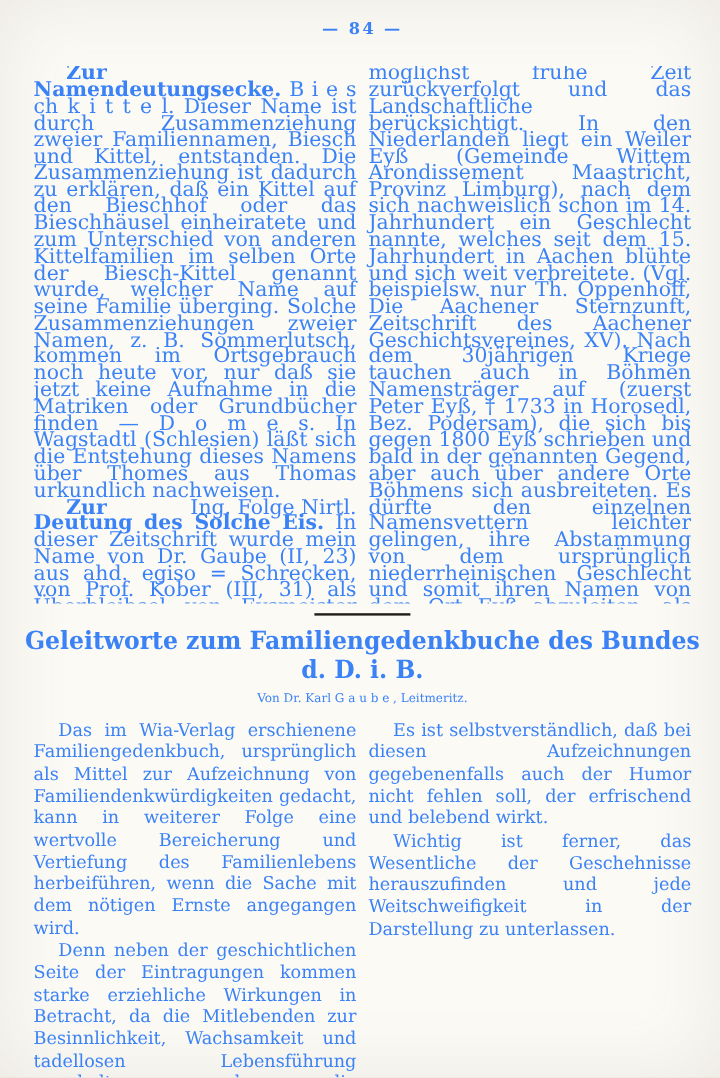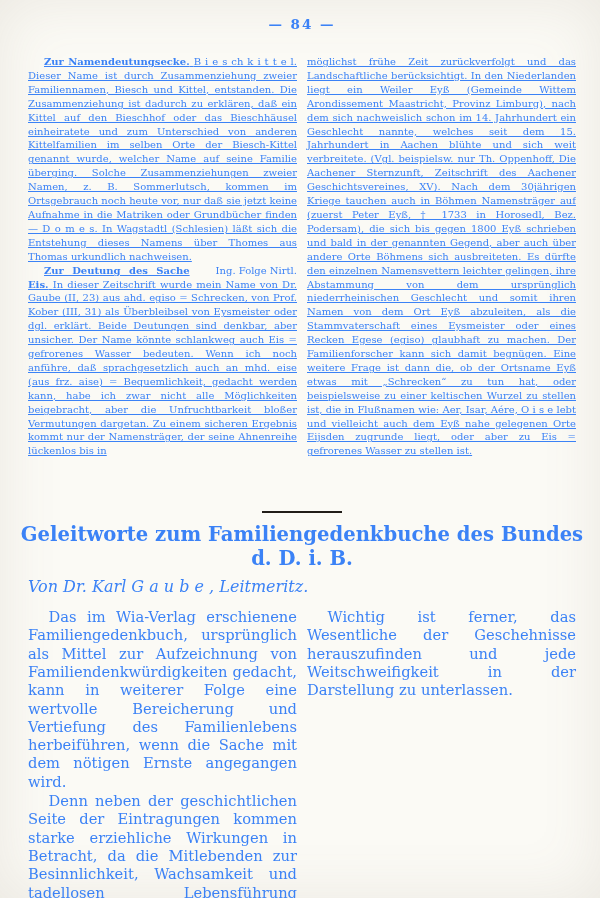--- a/index.html
+++ b/index.html
@@ -13,71 +13,72 @@
     color:#3b82f6;
     position:relative;
   }
   .pageno{
     text-align:center;font-weight:bold;font-size:13.5px;
     letter-spacing:2px;margin-bottom:23px;
   }
   .cols{display:flex;gap:10px;}
   .col{flex:1 1 0;min-width:0;text-align:justify;}
   .a1{height:448px;overflow:hidden;}
-  .a1 .col{font-size:10px;line-height:13.9px;text-decoration:underline;}
+  .a1 .col{font-size:17px;line-height:13.9px;}
   p{margin:0;text-indent:1.6em;hyphens:none;}
   p.cont{text-indent:0;}
   .lead{font-weight:bold;}
   .sig{float:right;padding-left:10px;}
   .divider{
     width:80px;border:0;border-top:2.4px solid #211d18;
     margin:8px auto 11px auto;
   }
   .title{
     font-weight:bold;font-size:19.6px;line-height:1.15;
     text-align:center;margin:0 -8px;
     transform:scaleY(1.06);
   }
   .byline{
-    text-align:left;font-size:16px;margin:8px 0 12px 0;font-style:italic;
+    text-align:center;font-size:10px;margin:8px 0 12px 0;
   }
   .a2 .col{font-size:14.7px;line-height:18.3px;}
   .a2 p{text-indent:1.4em;margin-bottom:1px;}
 </style>
 </head>
 <body>
 
 <div class="page">
 
   <div class="pageno">— 84 —</div>
 
   <div class="a1 cols">
     <div class="col">
       <p><span class="lead">Zur Namendeutungsecke.</span>
         <span>B i e s ch k i t t e l. Dieser Name ist durch Zusammenziehung zweier Familiennamen, Biesch und Kittel, entstanden. Die Zusammenziehung ist dadurch zu erklären, daß ein Kittel auf den Bieschhof oder das Bieschhäusel einheiratete und zum Unterschied von anderen Kittelfamilien im selben Orte der Biesch-Kittel genannt wurde, welcher Name auf seine Familie überging. Solche Zusammenziehungen zweier Namen, z. B. Sommerlutsch, kommen im Ortsgebrauch noch heute vor, nur daß sie jetzt keine Aufnahme in die Matriken oder Grundbücher finden — D o m e s. In Wagstadtl (Schlesien) läßt sich die Entstehung dieses Namens über Thomes aus Thomas urkundlich nachweisen.</span>
         <span class="sig">Ing. Folge Nirtl.</span></p>
-      <p><span class="lead">Zur Deutung des Sache Eis.</span>
+      <p><span class="lead">Zur Deutung des Solche Eis.</span>
         <span>In dieser Zeitschrift wurde mein Name von Dr. Gaube (II, 23) aus ahd. egiso = Schrecken, von Prof. Kober (III, 31) als Überbleibsel von Eysmeister oder dgl. erklärt. Beide Deutungen sind denkbar, aber unsicher. Der Name könnte schlankweg auch Eis = gefrorenes Wasser bedeuten. Wenn ich noch anführe, daß sprachgesetzlich auch an mhd. eise (aus frz. aise) = Bequemlichkeit, gedacht werden kann, habe ich zwar nicht alle Möglichkeiten beigebracht, aber die Unfruchtbarkeit bloßer Vermutungen dargetan. Zu einem sicheren Ergebnis kommt nur der Namensträger, der seine Ahnenreihe lückenlos bis in</span></p>
     </div>
     <div class="col">
       <p class="cont"><span>möglichst frühe Zeit zurückverfolgt und das Landschaftliche berücksichtigt. In den Niederlanden liegt ein Weiler Eyß (Gemeinde Wittem Arondissement Maastricht, Provinz Limburg), nach dem sich nachweislich schon im 14. Jahrhundert ein Geschlecht nannte, welches seit dem 15. Jahrhundert in Aachen blühte und sich weit verbreitete. (Vgl. beispielsw. nur Th. Oppenhoff, Die Aachener Sternzunft, Zeitschrift des Aachener Geschichtsvereines, XV). Nach dem 30jährigen Kriege tauchen auch in Böhmen Namensträger auf (zuerst Peter Eyß, † 1733 in Horosedl, Bez. Podersam), die sich bis gegen 1800 Eyß schrieben und bald in der genannten Gegend, aber auch über andere Orte Böhmens sich ausbreiteten. Es dürfte den einzelnen Namensvettern leichter gelingen, ihre Abstammung von dem ursprünglich niederrheinischen Geschlecht und somit ihren Namen von dem Ort Eyß abzuleiten, als die Stammvaterschaft eines Eysmeister oder eines Recken Egese (egiso) glaubhaft zu machen. Der Familienforscher kann sich damit begnügen. Eine weitere Frage ist dann die, ob der Ortsname Eyß etwas mit „Schrecken“ zu tun hat, oder beispielsweise zu einer keltischen Wurzel zu stellen ist, die in Flußnamen wie: Aer, Isar, Aére, O i s e lebt und vielleicht auch dem Eyß nahe gelegenen Orte Eijsden zugrunde liegt, oder aber zu Eis = gefrorenes Wasser zu stellen ist.</span>
         </p>
     </div>
   </div>
 
   <hr class="divider">
 
   <div class="a2">
     <h1 class="title">Geleitworte zum Familiengedenkbuche des Bundes d. D. i. B.</h1>
     <div class="byline">Von Dr. Karl G a u b e , Leitmeritz.</div>
     <div class="cols">
       <div class="col">
         <p><span>Das im Wia-Verlag erschienene Familiengedenkbuch, ursprünglich als Mittel zur Aufzeichnung von Familiendenkwürdigkeiten gedacht, kann in weiterer Folge eine wertvolle Bereicherung und Vertiefung des Familienlebens herbeiführen, wenn die Sache mit dem nötigen Ernste angegangen wird.</span></p>
         <p><span>Denn neben der geschichtlichen Seite der Eintragungen kommen starke erziehliche Wirkungen in Betracht, da die Mitlebenden zur Besinnlichkeit, Wachsamkeit und tadellosen Lebensführung angehalten werden, die Nachkommen aber schätzbare Einblicke in das Streben ihrer Vorfahren, ihre Fehlwege und Fehlschläge gewinnen.</span></p>
       </div>
       <div class="col">
+        <p><span>Es ist selbstverständlich, daß bei diesen Aufzeichnungen gegebenenfalls auch der Humor nicht fehlen soll, der erfrischend und belebend wirkt.</span></p>
         <p><span>Wichtig ist ferner, das Wesentliche der Geschehnisse herauszufinden und jede Weitschweifigkeit in der Darstellung zu unterlassen.</span></p>
 
       </div>
     </div>
   </div>
 
 </div>
 
 </body></html>

